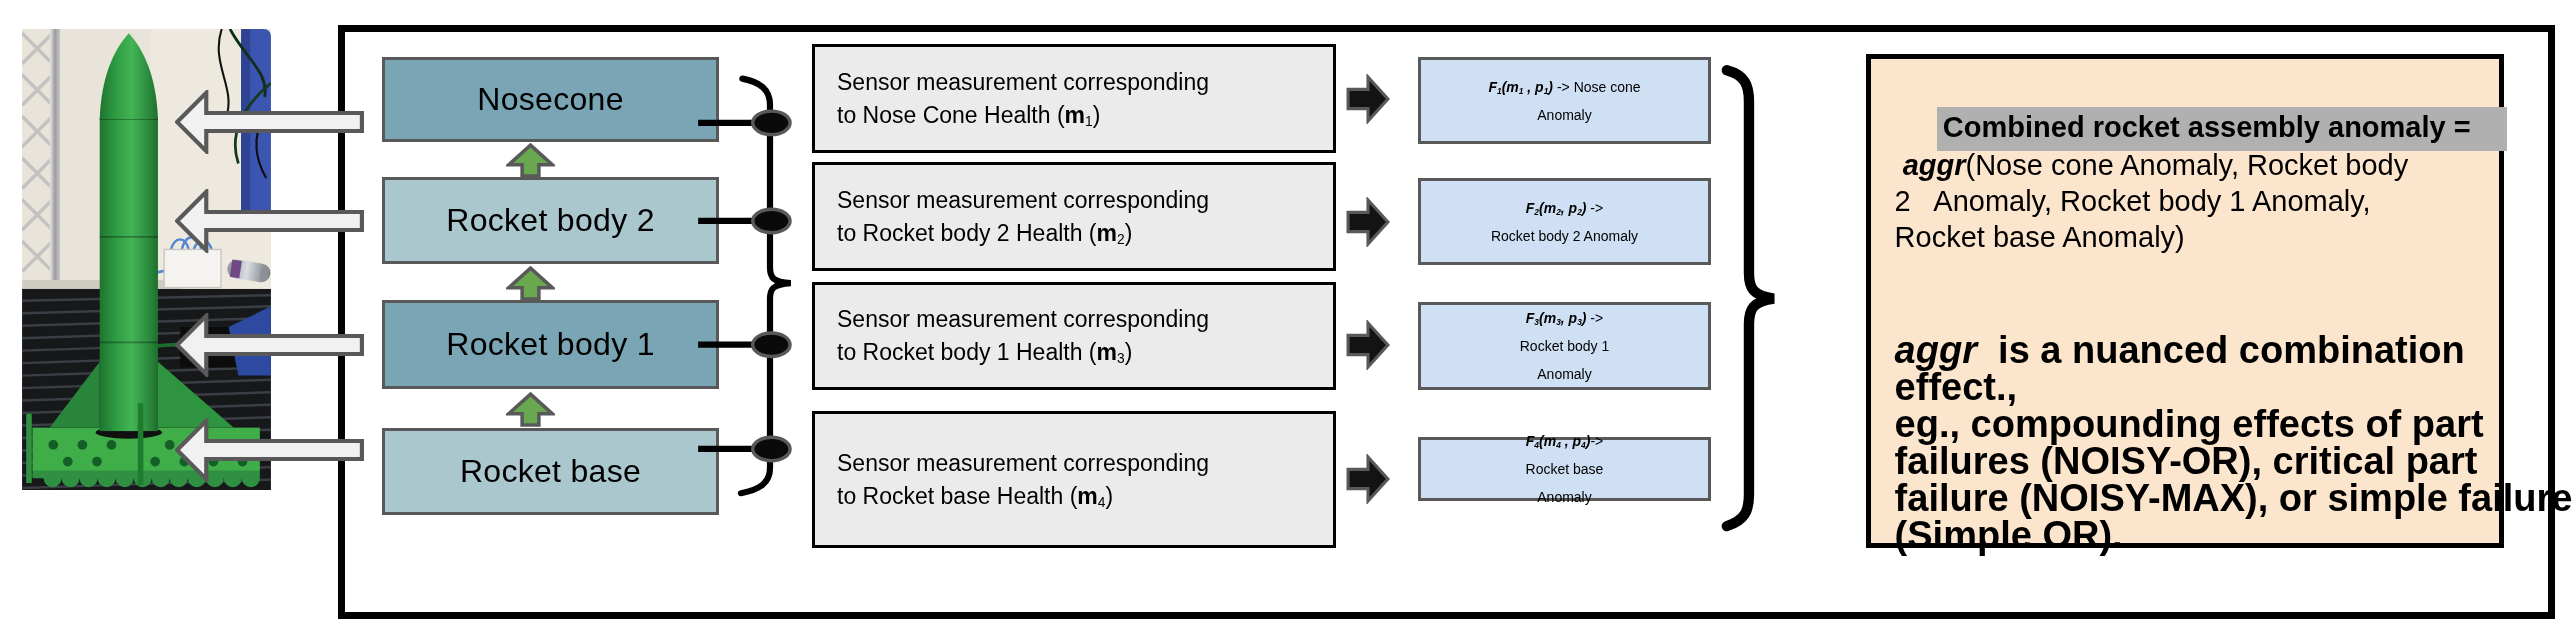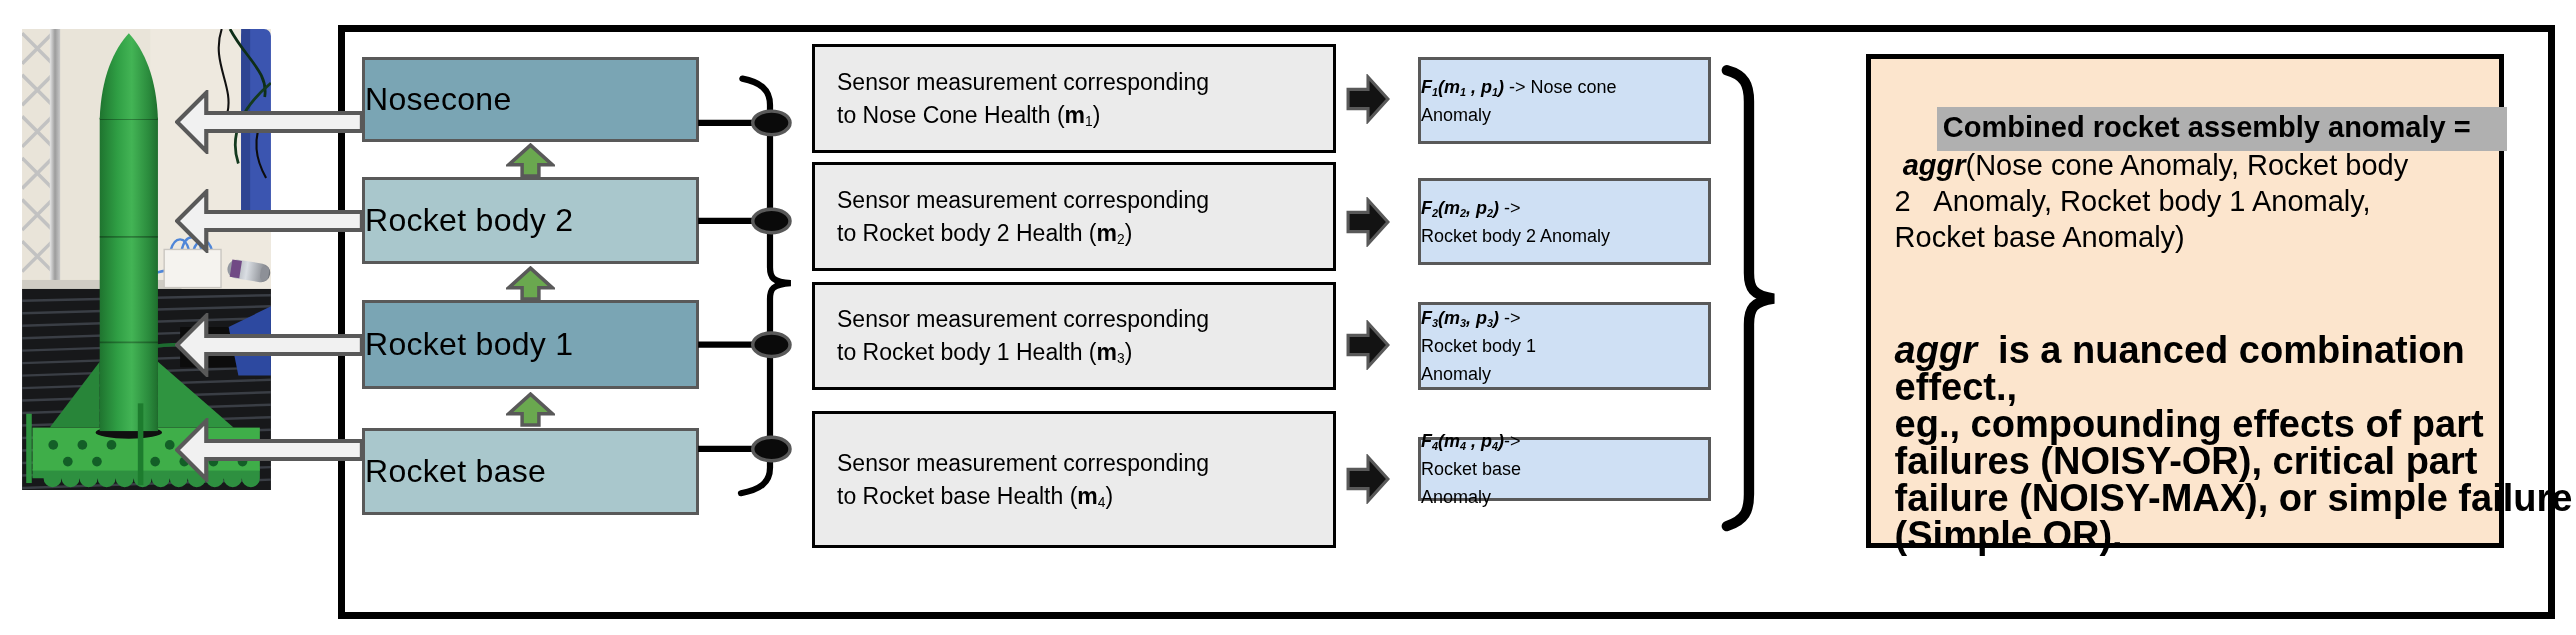--- a/index.html
+++ b/index.html
@@ -4,38 +4,38 @@
 <style>
   html,body{margin:0;padding:0;background:#ffffff;width:2576px;height:635px;overflow:hidden;
     font-family:"Liberation Sans","DejaVu Sans",sans-serif;}
   .stage{position:relative;width:2576px;height:635px;background:#fff;}
   .abs{position:absolute;box-sizing:border-box;}
   
   .frame{left:338px;top:25px;width:2217px;height:594px;border:7px solid #000;background:transparent;}
   
   .photo{left:21.5px;top:29px;width:249px;height:461px;overflow:hidden;}
   
-  .part{left:362px;width:337px;border:3.5px solid #595959;display:flex;align-items:center;justify-content:flex-start;
+  .part{left:382px;width:337px;border:3.5px solid #595959;display:flex;align-items:center;justify-content:center;
         font-size:32px;color:#000;letter-spacing:0.3px;}
   .part.dark{background:#7AA5B4;}
   .part.light{background:#A9C7CC;}
   .p1{top:57px;height:85px;}
   .p2{top:177px;height:87px;}
   .p3{top:300px;height:89px;}
   .p4{top:428px;height:87px;}
   
   .sensor{left:812px;width:524px;border:3.5px solid #000;background:#EBEBEB;display:flex;flex-direction:column;
           justify-content:center;padding-left:22px;padding-right:7px;font-size:23px;line-height:33px;color:#000;}
   .s1{top:44px;height:109px;}
   .s2{top:162px;height:109px;}
   .s3{top:282px;height:108px;}
   .s4{top:411px;height:137px;}
   
   .fbox{left:1418px;width:293px;border:3.5px solid #595959;background:#CFE0F4;display:flex;flex-direction:column;
-        justify-content:center;align-items:flex-start;text-align:center;font-size:18px;line-height:28px;color:#000;}
+        justify-content:center;align-items:center;text-align:center;font-size:14px;line-height:28px;color:#000;}
   .f1{top:57px;height:87px;}
   .f2{top:178px;height:87px;}
   .f3{top:302px;height:88px;}
   .f4{top:437px;height:64px;}
   
   .summary{left:1866px;top:54px;width:638px;height:494px;border:5.5px solid #000;background:#FCE5CD;color:#000;}
   .sum-title{position:absolute;left:18px;top:15.3px;font-size:29px;font-weight:bold;white-space:pre;}
   .sum-title span{background:#B0B0B0;display:inline-block;padding:4.2px 36px 7px 5.5px;}
   .sum-p1{position:absolute;left:23.6px;top:88px;font-size:29px;line-height:36px;}
   .sum-p2{position:absolute;left:23.6px;top:265px;font-size:38px;line-height:37px;font-weight:bold;margin-top:8px;}

